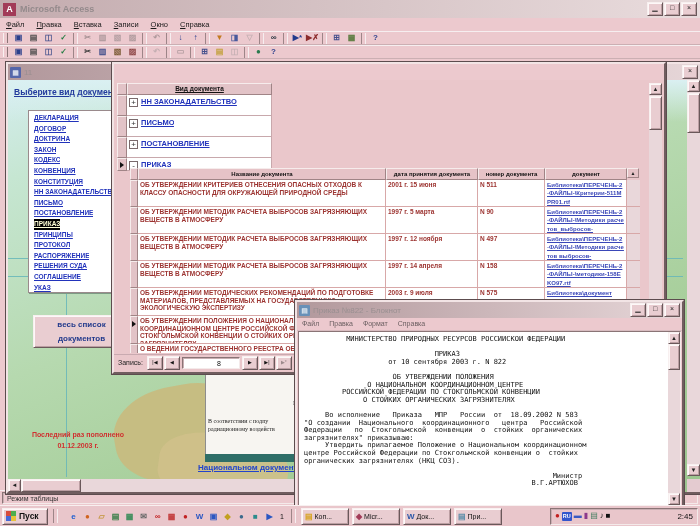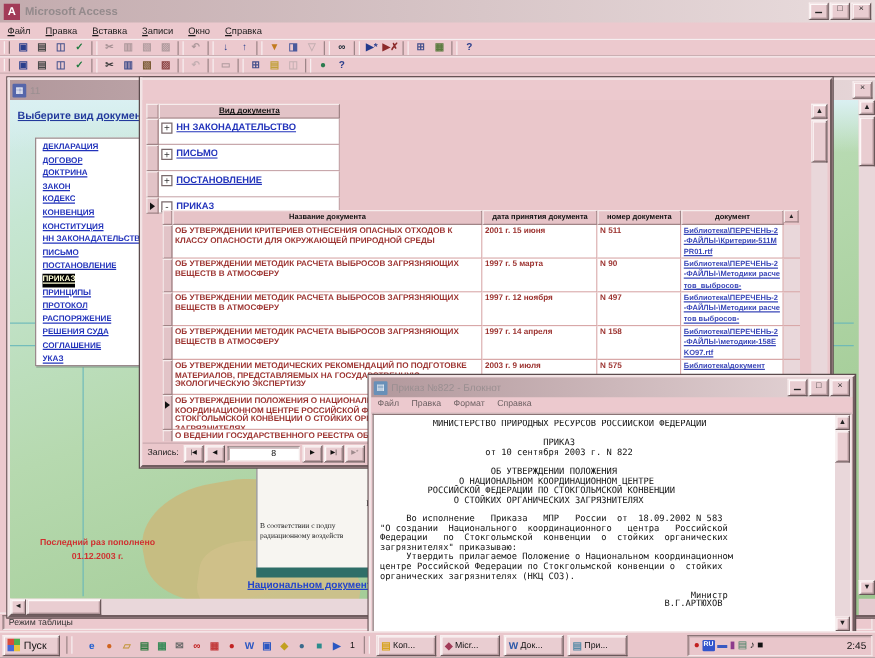--- a/index.html
+++ b/index.html
@@ -136,21 +136,21 @@
   .nsb{right:0;top:0;bottom:0;width:12px;}
   
   .statusbar{position:absolute;left:0;top:490px;width:700px;height:15px;background:#ecc9ce;z-index:1;
     border-top:1px solid #f6eef0;}
   .stcell{position:absolute;top:1px;height:12px;font-size:7px;color:#333;line-height:12px;padding-left:4px;box-sizing:border-box;}
   .taskbar{position:absolute;left:0;top:505px;width:700px;height:21px;background:#e9c6cb;z-index:10;
     border-top:1px solid #f8f0f0;display:flex;align-items:center;padding:0 2px;box-sizing:border-box;gap:2px;}
   .startbtn{width:46px;height:17px;display:flex;align-items:center;gap:3px;padding:0 3px;box-sizing:border-box;flex:0 0 auto;}
   .flag{width:10px;height:10px;flex:0 0 auto;
     background:conic-gradient(#4fae4f 0 25%,#e8c23a 0 50%,#4668d8 0 75%,#d84c3c 0);}
-  .startbtn span{font-size:8.5px;font-weight:normal;color:#111;}
+  .startbtn span{font-size:8.5px;font-weight:bold;color:#111;}
   .ql{display:flex;align-items:center;gap:1px;margin-left:4px;flex:0 0 auto;}
   .qli{width:13px;height:13px;font-size:8px;font-weight:bold;line-height:13px;text-align:center;color:var(--c,#444);}
   .qlmore{font-size:7px;color:#111;margin:0 2px;}
   .tdiv{width:3px;height:14px;border-left:1px solid #9d8588;border-right:1px solid #f6eef0;margin:0 3px;flex:0 0 auto;}
   .tasks{display:flex;gap:3px;flex:0 0 auto;}
   .task{width:48px;height:17px;display:flex;align-items:center;gap:2px;padding:0 3px;box-sizing:border-box;}
   .task .tg{font-size:8px;font-weight:bold;color:var(--c,#444);}
   .task .tl{font-size:7px;color:#111;white-space:nowrap;overflow:hidden;}
   .tray{margin-left:auto;width:148px;height:17px;display:flex;align-items:center;gap:2px;
     padding:0 4px 0 4px;box-sizing:border-box;flex:0 0 auto;}
@@ -279,20 +279,21 @@
             <span class="dli">ПОСТАНОВЛЕНИЕ</span>
             <span class="dli selected">ПРИКАЗ</span>
             <span class="dli">ПРИНЦИПЫ</span>
             <span class="dli">ПРОТОКОЛ</span>
             <span class="dli">РАСПОРЯЖЕНИЕ</span>
             <span class="dli">РЕШЕНИЯ СУДА</span>
             <span class="dli">СОГЛАШЕНИЕ</span>
             <span class="dli">УКАЗ</span>
           </div>
 
+        <div class="alldocs raised">весь список документов</div>
         <div class="lastupd">Последний раз пополнено 01.12.2003 г.</div>
 
         <div class="preview">
           <div class="pv-top">П</div>
           <div class="pv-lines">
             <div>В соответствии с подпу</div>
             <div>радиационному воздейств</div>
           </div>
         </div>
         <div class="tealstrip"></div>

